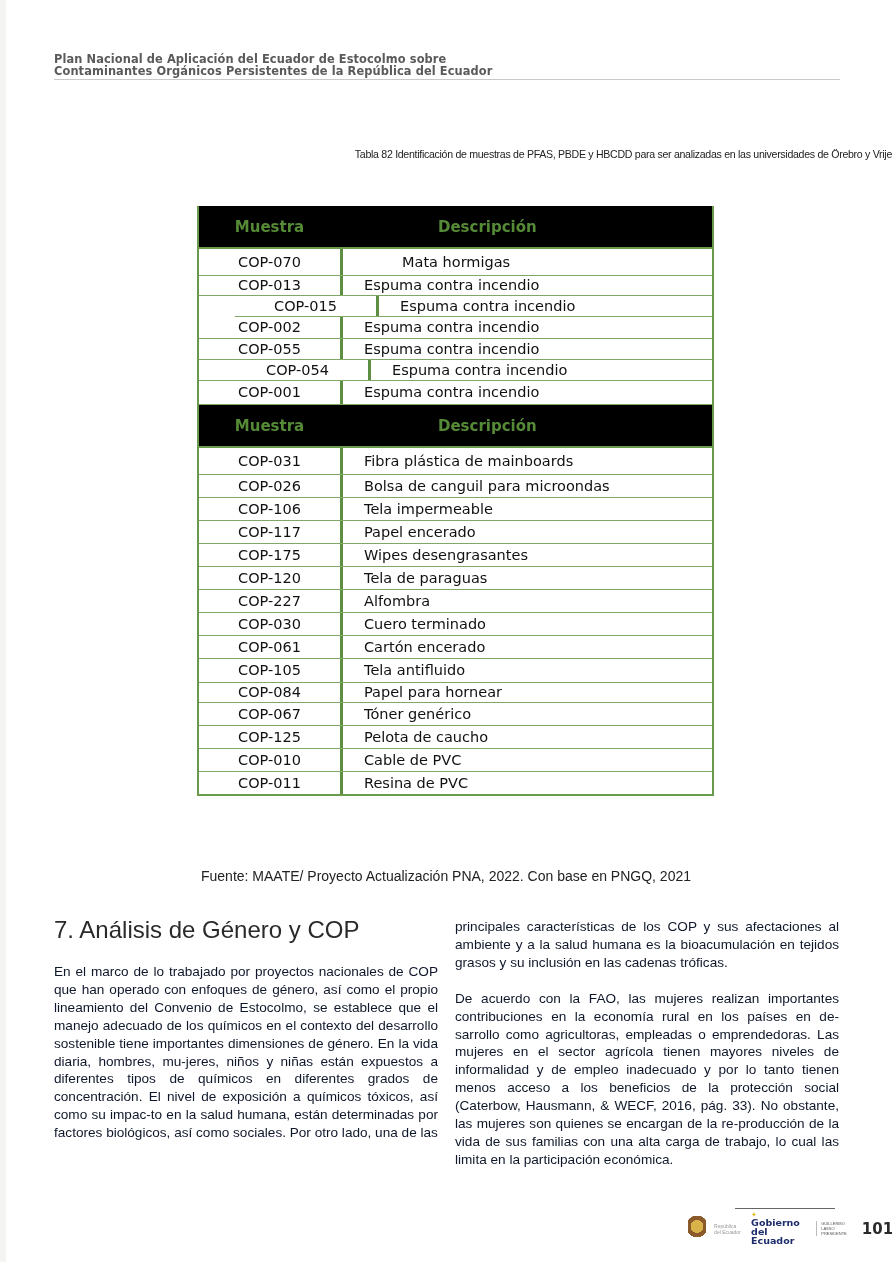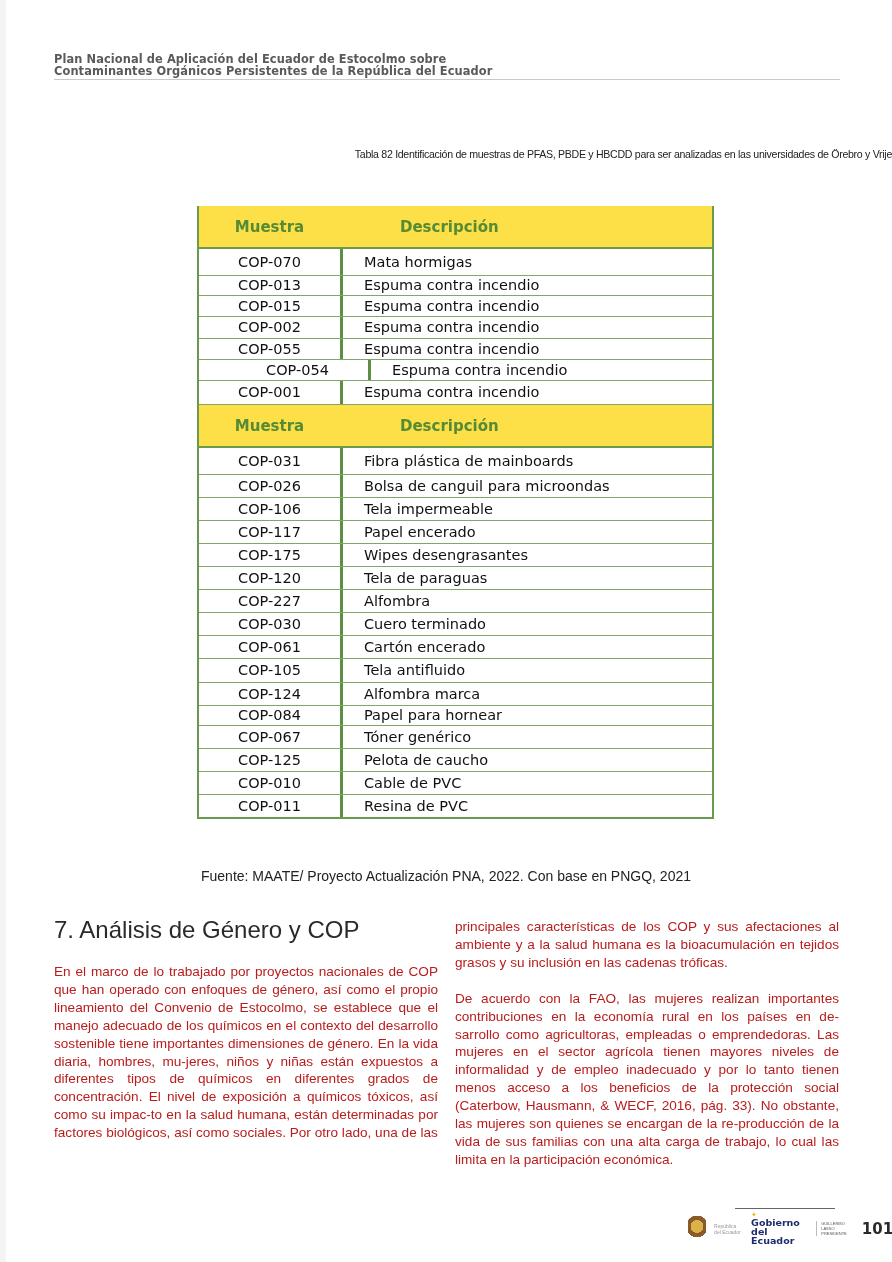--- a/index.html
+++ b/index.html
@@ -8,34 +8,34 @@
     font-family: "Liberation Sans", sans-serif; color: #3a3a3a; overflow: hidden;
   }
   .left-edge { position: absolute; left: 0; top: 0; width: 6px; height: 1262px; background: #f4f4f2; }
   .header { position: absolute; left: 54px; top: 53px; width: 786px; }
   .header-line { font-family: "DejaVu Sans", sans-serif; font-size: 11.4px; line-height: 12px; color: #5a5a5a; font-weight: bold; letter-spacing: 0.1px; }
   .header-rule { position: absolute; left: 54px; top: 79px; width: 786px; height: 1px; background: #c9c9c9; }
 
   .table-caption { position: absolute; left: 0; top: 148px; width: 892px; text-align: right; font-size: 10.6px; color: #222; letter-spacing: -0.3px; }
 
   .sample-table { position: absolute; left: 197px; top: 206px; width: 517px; border: 2px solid #6a9a4c; border-top: none; box-sizing: border-box; }
-  .thead { height: 41px; background: #fde047; display: flex; align-items: center; border-bottom: 2px solid #6a9a4c; }
+  .thead { height: 41px; background: #000000; display: flex; align-items: center; border-bottom: 2px solid #6a9a4c; gap: 38px; }
   .th { font-family: "DejaVu Sans", sans-serif; font-size: 15px; font-weight: bold; color: #558a36; }
   .th.c1 { width: 141px; text-align: center; }
   .th.c2 { padding-left: 60px; }
   .trow { display: flex; border-bottom: 1px solid #7fa866; font-family: "DejaVu Sans", sans-serif; font-size: 14.5px; color: #111; }
   .trow:last-child { border-bottom: none; }
   .td1 { width: 141px; text-align: center; border-right: 3px solid #5e8d44; }
   .td2 { padding-left: 21px; }
   .thead.mid { border-top: 1px solid #7fa866; }
 
   .source { position: absolute; left: 0; top: 868px; width: 892px; text-align: center; font-size: 14px; color: #222; }
 
   .section-title { position: absolute; left: 54px; top: 916px; font-size: 24px; color: #2a2a2a; }
-  .col { position: absolute; font-size: 13.6px; line-height: 17.9px; color: #b91c1c; text-align: justify; hyphens: manual; }
+  .col { position: absolute; font-size: 13.6px; line-height: 17.9px; color: #0f172a; text-align: justify; hyphens: manual; }
   .col.left { left: 54px; top: 963px; width: 384px; }
   .col.right { left: 455px; top: 918px; width: 384px; }
   .col p { margin: 0 0 18px 0; }
 
   .footer-rule { position: absolute; left: 735px; top: 1208px; width: 100px; height: 1px; background: #666; }
   .footer { position: absolute; left: 688px; top: 1212px; display: flex; align-items: center; gap: 8px; }
   .crest { width: 20px; height: 26px; background: radial-gradient(circle at 50% 40%, #d9b24a 0 35%, #8a5a2a 36% 60%, transparent 61%); }
   .rep-text { font-size: 5px; color: #999; width: 32px; line-height: 6px; }
   .gob { font-family: "DejaVu Sans", sans-serif; font-weight: bold; font-size: 9.5px; line-height: 9px; color: #1d2d6b; }
   .gob .star { color: #e2b923; font-size: 7px; display: block; line-height: 6px; }
@@ -54,29 +54,29 @@
 <div class="header-rule"></div>
 
 <div class="table-caption">Tabla 82 Identificación de muestras de PFAS, PBDE y HBCDD para ser analizadas en las universidades de Örebro y Vrije</div>
 
 <div class="sample-table">
   <div class="thead">
     <div class="th c1">Muestra</div>
     <div class="th c2">Descripción</div>
   </div>
   <div id="group1">
-      <div class="trow" style="height: 26px; line-height: 26px;">
+      <div class="trow" style="height: 26px; line-height: 26px; gap: 38px;">
         <div class="td1">COP-070</div>
         <div class="td2">Mata hormigas</div>
       </div>
       <div class="trow" style="height: 19px; line-height: 19px;">
         <div class="td1">COP-013</div>
         <div class="td2">Espuma contra incendio</div>
       </div>
-      <div class="trow" style="height: 20px; line-height: 20px;">
+      <div class="trow" style="height: 20px; line-height: 20px; margin-left: 36px;">
         <div class="td1">COP-015</div>
         <div class="td2">Espuma contra incendio</div>
       </div>
       <div class="trow" style="height: 21px; line-height: 21px;">
         <div class="td1">COP-002</div>
         <div class="td2">Espuma contra incendio</div>
       </div>
       <div class="trow" style="height: 20px; line-height: 20px;">
         <div class="td1">COP-055</div>
         <div class="td2">Espuma contra incendio</div>
@@ -128,24 +128,20 @@
         <div class="td2">Cuero terminado</div>
       </div>
       <div class="trow" style="height: 22px; line-height: 22px;">
         <div class="td1">COP-061</div>
         <div class="td2">Cartón encerado</div>
       </div>
       <div class="trow" style="height: 23px; line-height: 23px;">
         <div class="td1">COP-105</div>
         <div class="td2">Tela antifluido</div>
       </div>
-      <div class="trow" style="height: 22px; line-height: 22px;">
-        <div class="td1">COP-124</div>
-        <div class="td2">Alfombra marca</div>
-      </div>
       <div class="trow" style="height: 19px; line-height: 19px;">
         <div class="td1">COP-084</div>
         <div class="td2">Papel para hornear</div>
       </div>
       <div class="trow" style="height: 22px; line-height: 22px;">
         <div class="td1">COP-067</div>
         <div class="td2">Tóner genérico</div>
       </div>
       <div class="trow" style="height: 22px; line-height: 22px;">
         <div class="td1">COP-125</div>

